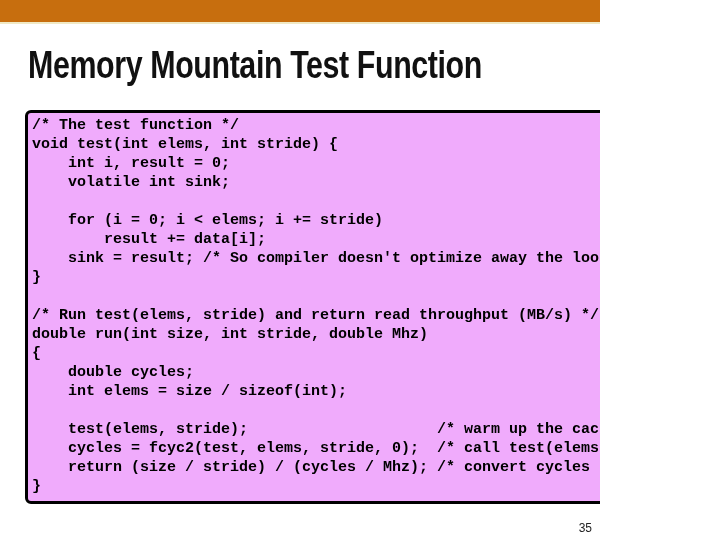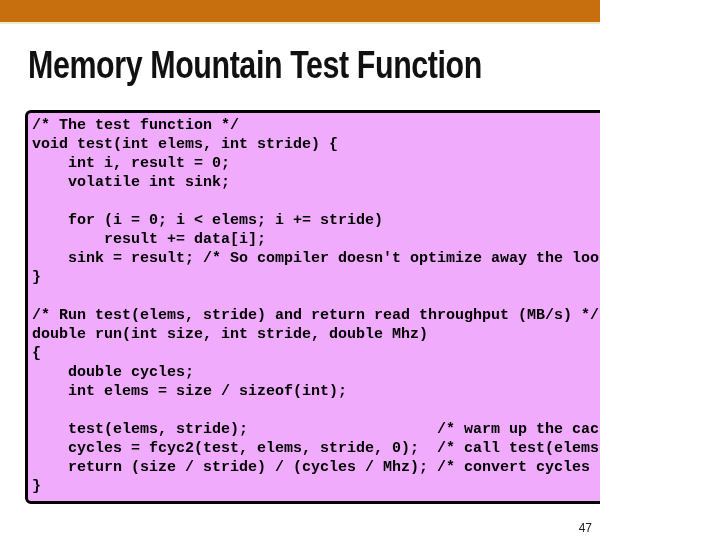--- a/index.html
+++ b/index.html
@@ -99,14 +99,14 @@
 {
     double cycles;
     int elems = size / sizeof(int);
 
     test(elems, stride);                     /* warm up the cache */
     cycles = fcyc2(test, elems, stride, 0);  /* call test(elems,stride) */
     return (size / stride) / (cycles / Mhz); /* convert cycles to MB/s */
 }</pre>
   </div>
 
-  <div class="page-number">47</div>
+  <div class="page-number">35</div>
 </div>
 
 </body></html>

